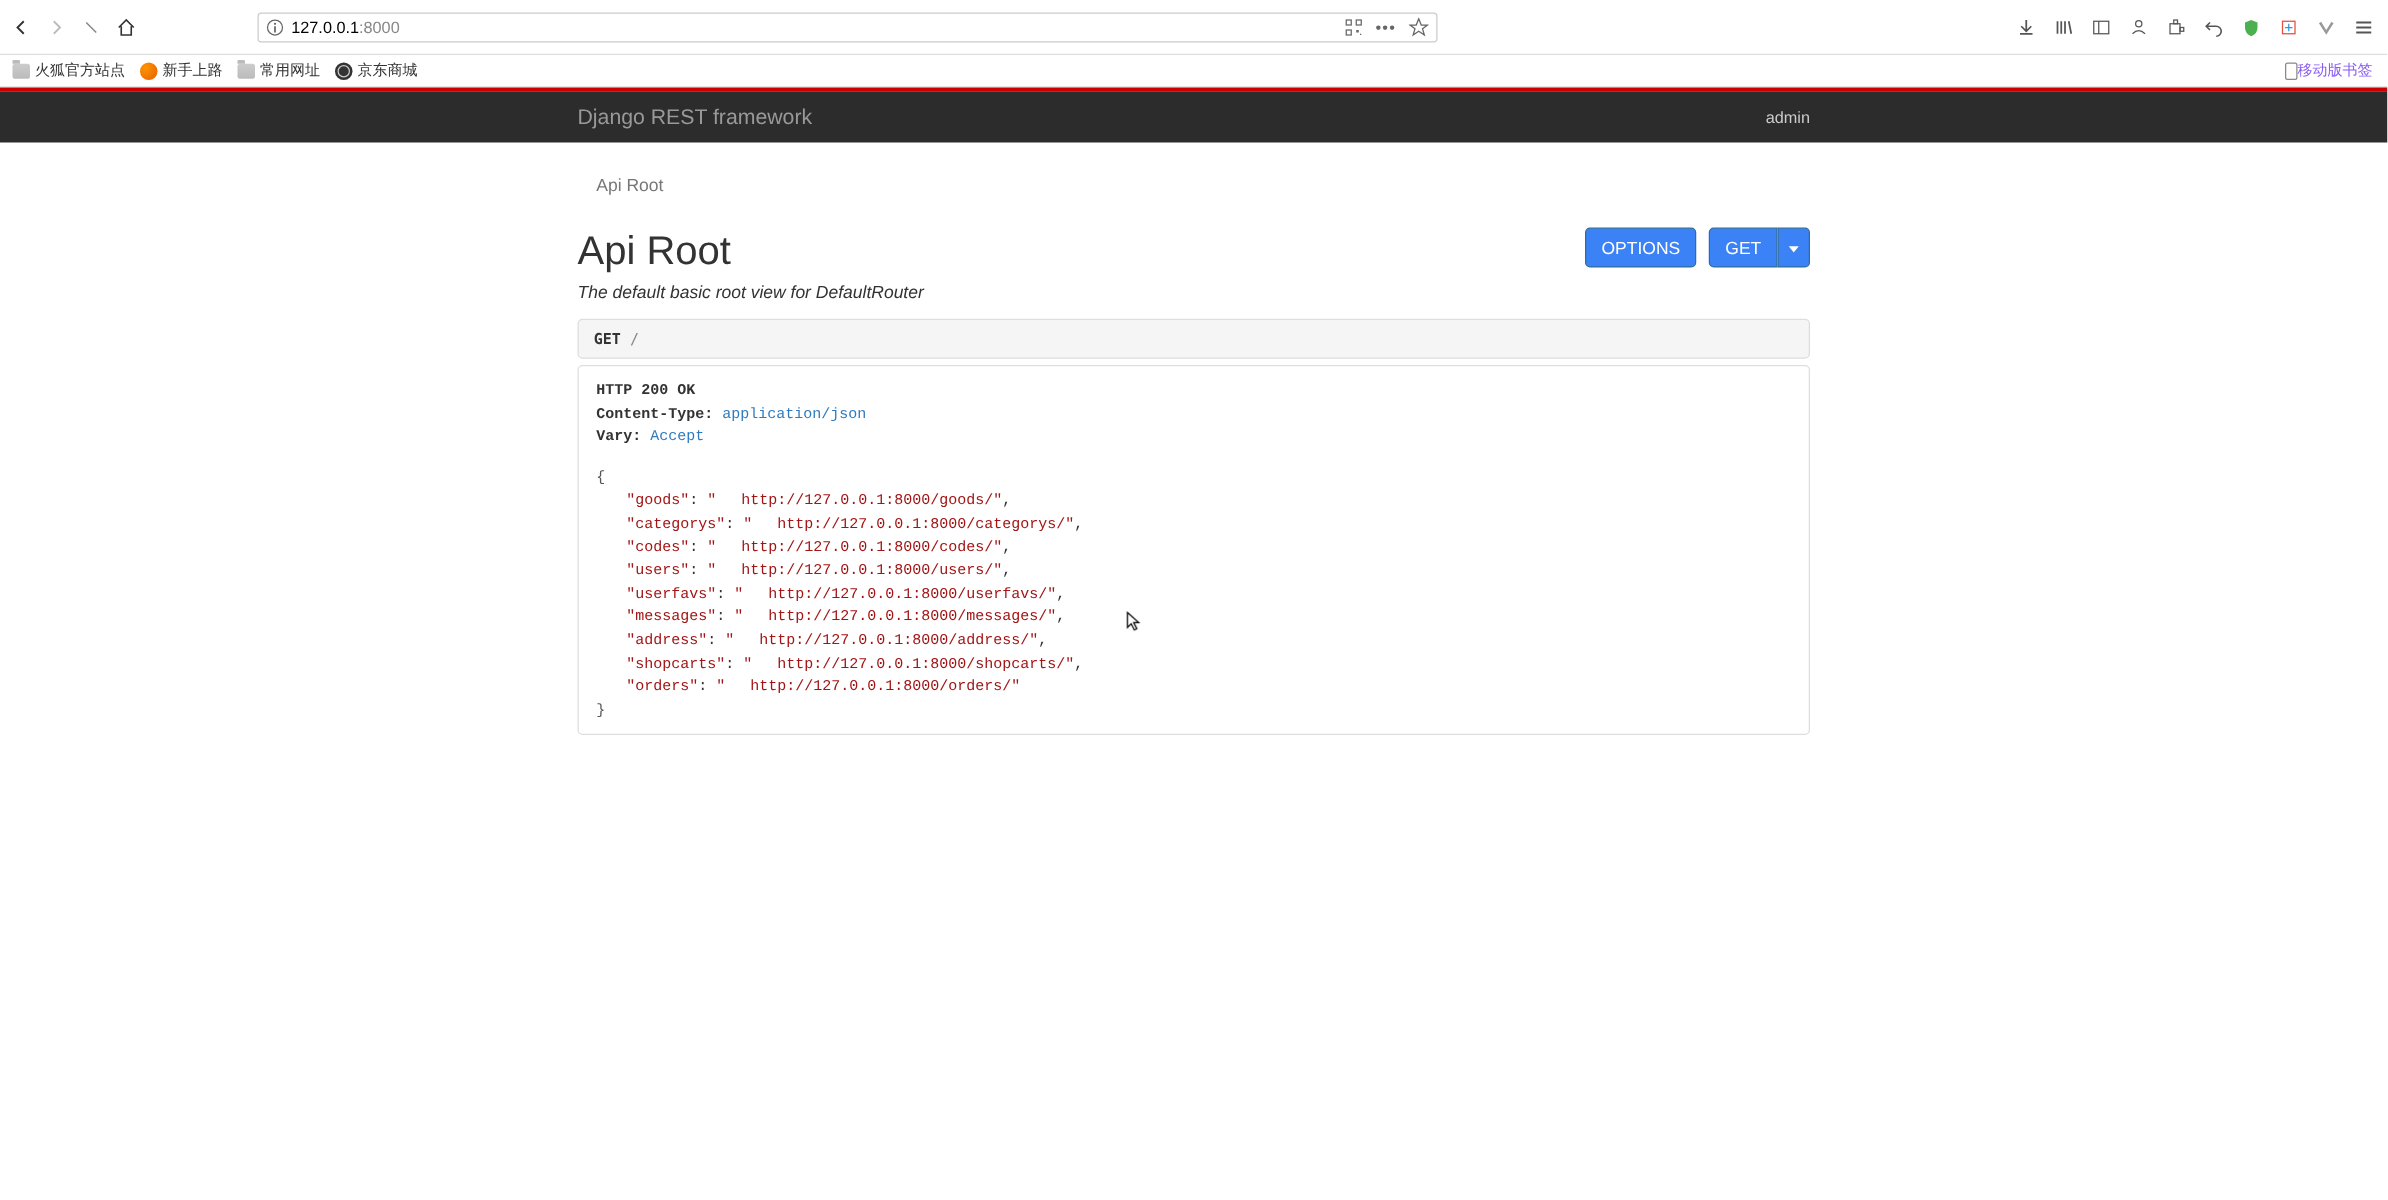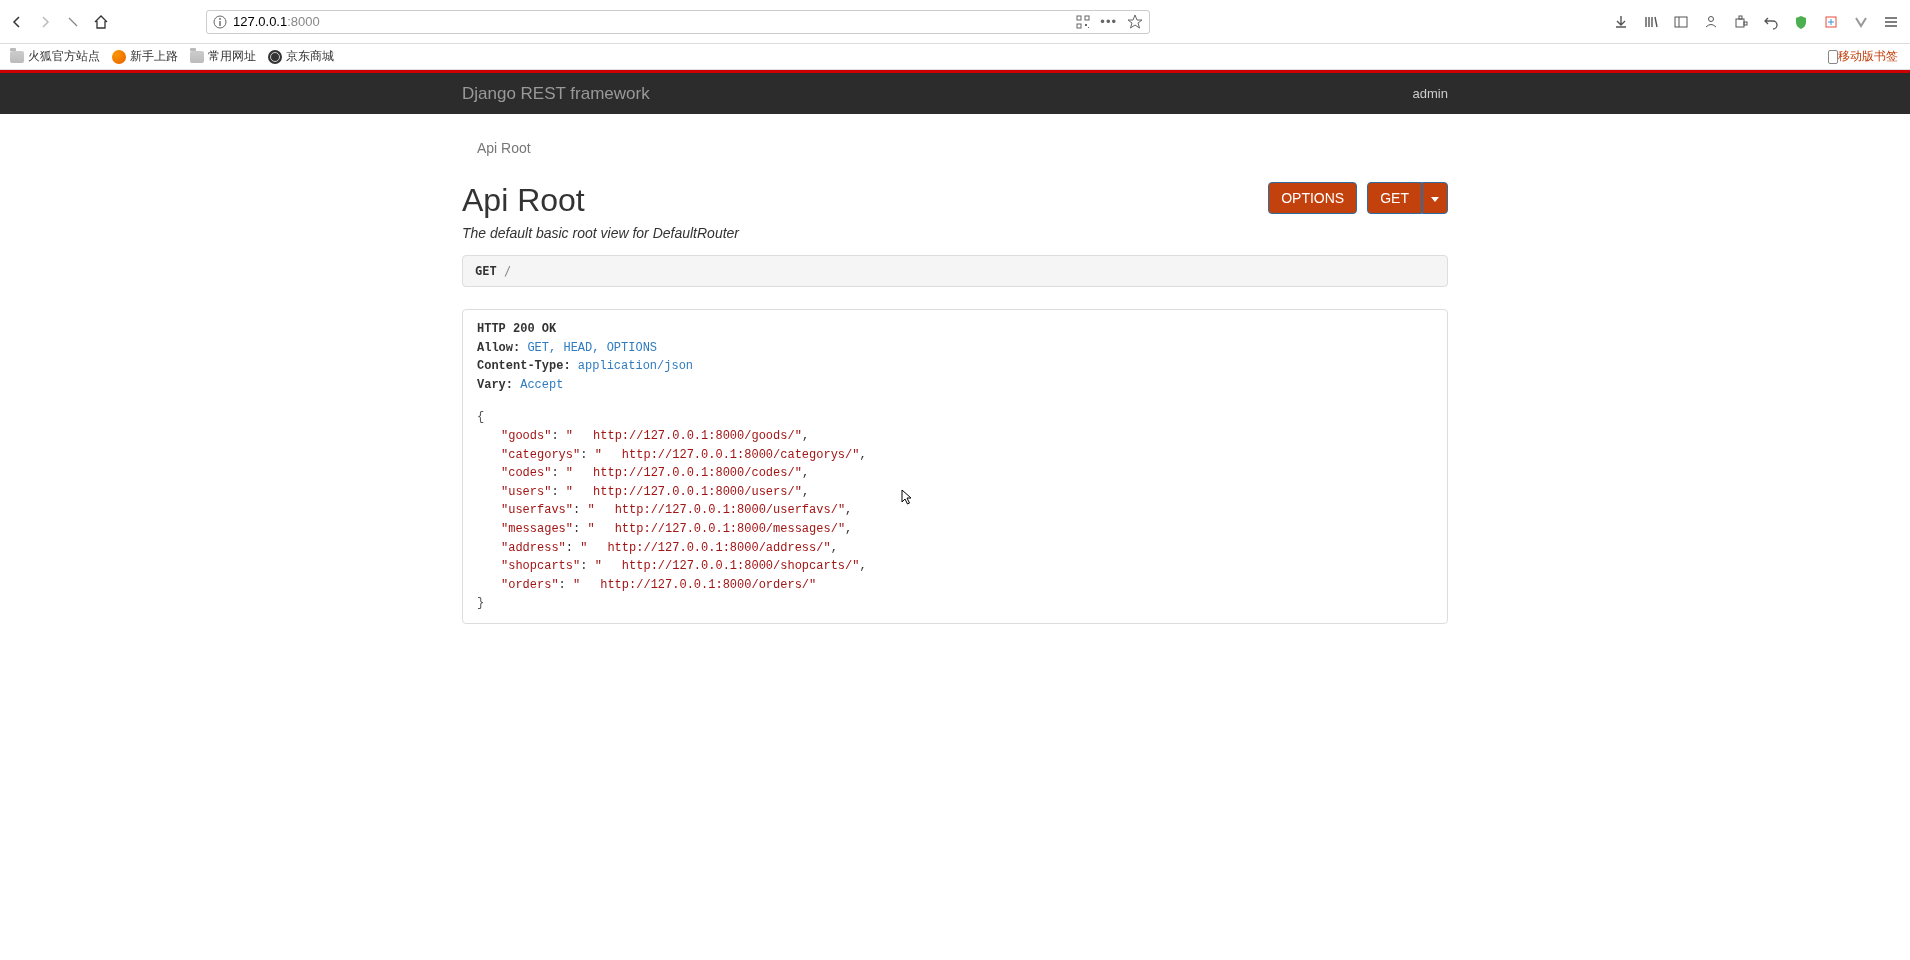--- a/index.html
+++ b/index.html
@@ -16,44 +16,44 @@
 .toolbar-icons { display: flex; gap: 12px; align-items: center; padding: 0 6px; margin-left: auto; }
 .toolbar-icons .ico { width: 18px; height: 18px; display: flex; align-items: center; justify-content: center; color: #555; }
 
 .bookmarks-bar { display: flex; align-items: center; height: 26px; padding: 0 4px; border-bottom: 1px solid #ddd; font-size: 12px; }
 .bm-item { display: flex; align-items: center; gap: 4px; padding: 0 6px; color: #333; cursor: pointer; }
 .bm-folder-icon { width: 14px; height: 12px; background: linear-gradient(#ccc,#bbb); border-radius: 2px; position: relative; }
 .bm-folder-icon::before { content:''; position:absolute; top:-3px; left:0; width:6px; height:3px; background:#bbb; border-radius:1px 1px 0 0; }
 .bm-favicon-ff { width:14px; height:14px; border-radius:50%; background: radial-gradient(circle at 30% 30%, #ff9500, #e66000); }
 .bm-favicon-jd { width:14px; height:14px; border-radius:50%; background:#333; display:flex; align-items:center; justify-content:center; }
 .bm-favicon-jd::after { content:''; width:8px; height:8px; border:1px solid #ccc; border-radius:50%; }
-.bm-right { margin-left: auto; display: flex; align-items: center; gap: 0; padding-right: 8px; color: #c2410c; }
+.bm-right { margin-left: auto; display: flex; align-items: center; gap: 0; padding-right: 8px; color: #8b5cf6; }
 .bm-mobile-icon { width:10px; height:14px; border:1px solid #888; border-radius:2px; }
 
 .red-line { height: 3px; background: #c00; }
 
 
 .drf-navbar { background: #2c2c2c; color: #aaa; height: 41px; display: flex; align-items: center; }
 .drf-container { width: 1016px; margin: 0 auto; padding: 0 15px; display: flex; align-items: center; }
 .drf-brand { color: #999; font-size: 17px; font-weight: 400; }
 .drf-user { margin-left: auto; color: #ccc; font-size: 13px; }
 
 .page-wrap { width: 1016px; margin: 0 auto; padding: 8px 15px 15px; }
 .breadcrumb { padding: 8px 15px; margin: 10px 0 18px; font-size: 14px; color: #777; }
 .page-head { display: flex; align-items: flex-start; margin-bottom: 6px; }
 .page-title { font-size: 32px; font-weight: 500; color: #333; }
 .btn-row { margin-left: auto; display: flex; gap: 10px; }
-.btn { background: #c2410c; color: #fff; border: 1px solid #2e6da4; padding: 7px 12px; font-size: 14px; border-radius: 4px; cursor: pointer; }
+.btn { background: #3b82f6; color: #fff; border: 1px solid #2e6da4; padding: 7px 12px; font-size: 14px; border-radius: 4px; cursor: pointer; }
 .btn-group { display: flex; }
 .btn-group .btn:first-child { border-top-right-radius: 0; border-bottom-right-radius: 0; }
 .btn-group .btn.dropdown { border-top-left-radius: 0; border-bottom-left-radius: 0; border-left: 1px solid #2e6da4; padding: 7px 8px; }
 .caret { display: inline-block; width: 0; height: 0; border-left: 4px solid transparent; border-right: 4px solid transparent; border-top: 5px solid #fff; vertical-align: middle; }
 .subtitle { color: #333; font-size: 14px; margin-bottom: 14px; font-style: italic; }
 
-.req-line { border: 1px solid #ddd; background: #f5f5f5; padding: 8px 12px; font-family: Consolas, monospace; font-size: 12px; color: #555; border-radius: 4px; margin-bottom: 22px; }
+.req-line { border: 1px solid #ddd; background: #f5f5f5; padding: 8px 12px; font-family: Consolas, monospace; font-size: 12px; color: #555; border-radius: 4px; margin-bottom: 5px; }
 .req-line .method { font-weight: 700; color: #333; }
 .req-line .path { color: #888; }
 
 .response-box { border: 1px solid #ddd; padding: 10px 14px; font-family: Consolas, "Courier New", monospace; font-size: 12px; line-height: 1.55; color: #333; border-radius: 4px; background: #fff; }
 .resp-status { font-weight: 700; }
 .resp-hdr { }
 .resp-hdr .hname { font-weight: 700; }
 .resp-hdr .hval { color: #2f7bbf; }
 .json-body { margin-top: 14px; }
 .json-brace { color: #555; }
@@ -233,21 +233,20 @@
   <p class="subtitle">The default basic root view for DefaultRouter</p>
 
   <div class="req-line">
     <span class="method">GET</span>
     <span class="path">/</span>
   </div>
 
   <div class="response-box">
     <div class="resp-status">HTTP 200 OK</div>
     <div id="resp-headers">
-        <div class="resp-hdr"><span class="hname">Allow: </span><span class="hval">GET, HEAD, OPTIONS</span></div>
         <div class="resp-hdr"><span class="hname">Content-Type: </span><span class="hval">application/json</span></div>
         <div class="resp-hdr"><span class="hname">Vary: </span><span class="hval">Accept</span></div>
       </div>
     <div class="json-body">
       <div class="json-brace">{</div>
       <div id="json-lines">
           <div class="json-line"><span class="jkey">"goods"</span><span class="jpunc">: </span><span class="jstr">"<a>http://127.0.0.1:8000/goods/</a>"</span><span class="jpunc">,</span></div>
           <div class="json-line"><span class="jkey">"categorys"</span><span class="jpunc">: </span><span class="jstr">"<a>http://127.0.0.1:8000/categorys/</a>"</span><span class="jpunc">,</span></div>
           <div class="json-line"><span class="jkey">"codes"</span><span class="jpunc">: </span><span class="jstr">"<a>http://127.0.0.1:8000/codes/</a>"</span><span class="jpunc">,</span></div>
           <div class="json-line"><span class="jkey">"users"</span><span class="jpunc">: </span><span class="jstr">"<a>http://127.0.0.1:8000/users/</a>"</span><span class="jpunc">,</span></div>

